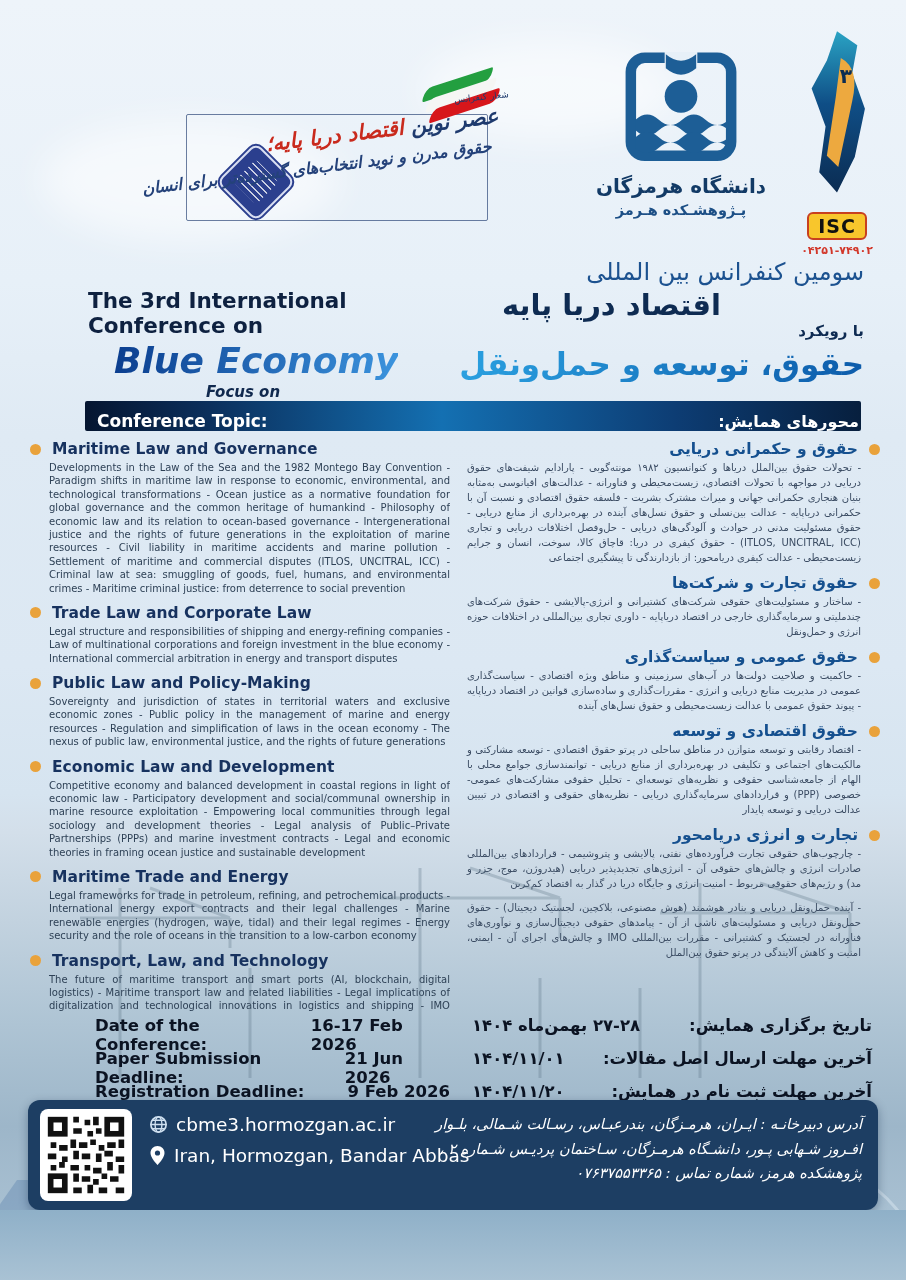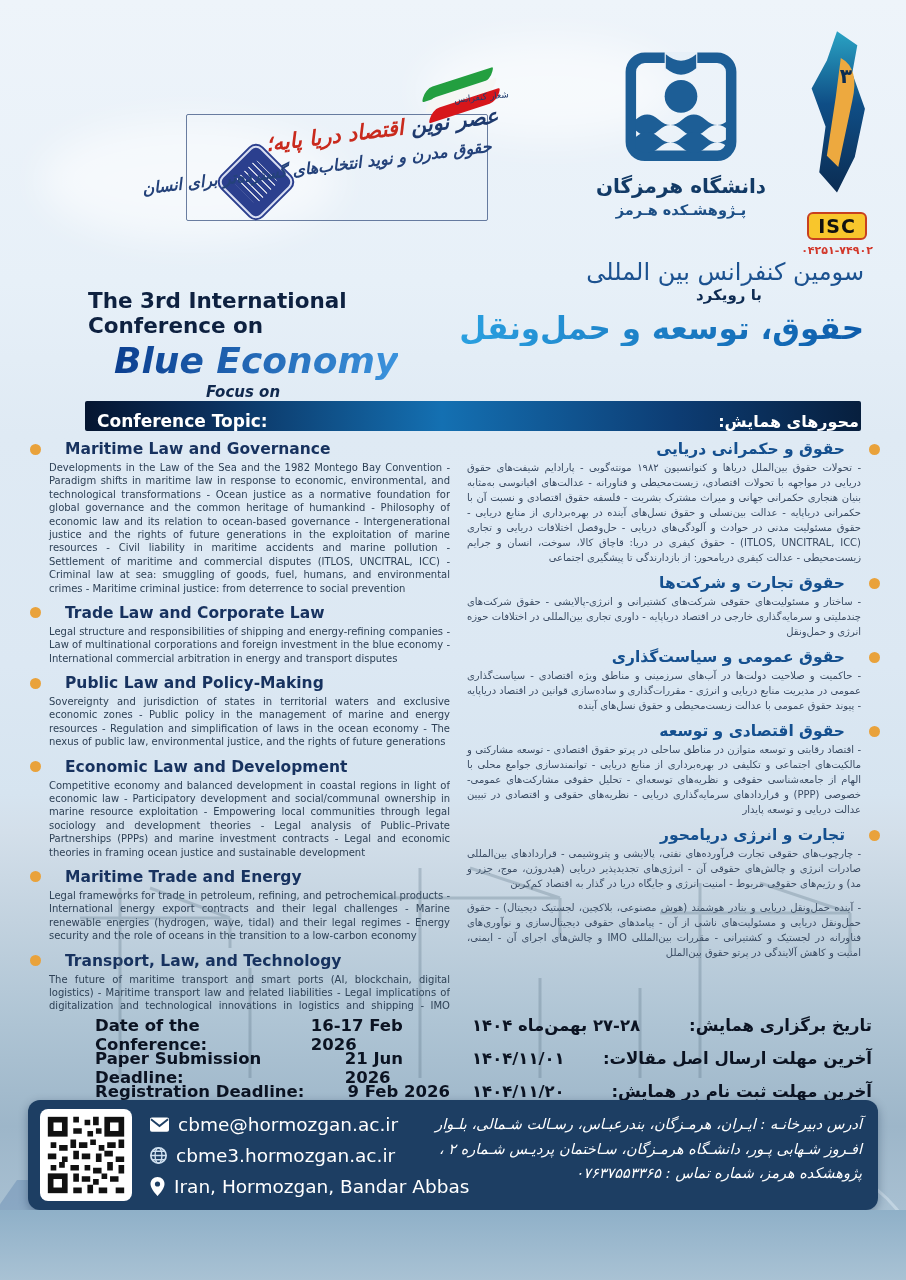--- a/index.html
+++ b/index.html
@@ -41,36 +41,36 @@
   .t-en-2{font-size:36px;font-weight:bold;font-style:italic;margin:2px 0 2px 26px;
     background:linear-gradient(90deg,#0b3e8f,#3b93dd);-webkit-background-clip:text;background-clip:text;
     -webkit-text-fill-color:transparent;color:#1565c0;width:max-content;}
   .t-en-focus{font-size:15px;font-style:italic;font-weight:bold;color:#10294e;margin-left:118px;}
   .t-en-3{font-size:20px;font-weight:bold;font-style:italic;color:#0f4c8c;margin-left:118px;
     background:linear-gradient(90deg,#0c2f63,#1e72b8);-webkit-background-clip:text;background-clip:text;
     -webkit-text-fill-color:transparent;width:max-content;}
   .title-fa{position:absolute;right:42px;top:258px;width:430px;direction:rtl;text-align:right;}
   .t-fa-1{font-size:24px;color:#1c5290;}
   .t-fa-2{font-size:29px;font-weight:bold;color:#0e2b52;padding-left:68px;text-align:left;margin-top:2px;}
-  .t-fa-appr{font-size:15px;font-weight:bold;color:#0e2b52;padding-left:160px;text-align:center;margin-top:0;}
+  .t-fa-appr{font-size:15px;font-weight:bold;color:#0e2b52;padding-left:160px;text-align:right;margin-top:0;}
   .t-fa-3{font-size:31px;font-weight:bold;margin-top:6px;
     background:linear-gradient(90deg,#2aa0e0,#0d5cab);-webkit-background-clip:text;background-clip:text;
     -webkit-text-fill-color:transparent;color:#1565c0;width:max-content;margin-left:auto;}
   
   .topics-bar{position:absolute;left:85px;top:401px;width:776px;height:30px;border-radius:2px;
     background:linear-gradient(90deg,#051530 0%,#0b2f5c 16%,#1470b2 46%,#0d3d74 76%,#071f3e 100%);
     display:flex;justify-content:space-between;align-items:flex-end;color:#fff;}
   .bar-en{font-size:17px;font-weight:bold;padding-left:12px;}
   .bar-fa{font-size:16px;font-weight:bold;padding-right:2px;direction:rtl;}
   
   .col{position:absolute;top:440px;height:572px;overflow:hidden;}
   .col-en{left:30px;width:420px;}
   .col-fa{left:458px;width:422px;direction:rtl;}
   .topic{margin-bottom:9px;}
-  .t-head{display:flex;align-items:center;gap:24px;}
+  .t-head{display:flex;align-items:center;gap:11px;}
   .bullet{width:11px;height:11px;border-radius:50%;background:#e9a23b;flex:0 0 auto;}
   .t-title-en{font-size:15.5px;font-weight:bold;color:#17325f;}
   .t-body-en{font-size:10px;line-height:1.34;color:#2e4156;text-align:justify;margin:3px 0 0 19px;}
   .t-title-fa{font-size:15.5px;font-weight:bold;color:#15508f;}
   .t-body-fa{font-size:10px;line-height:1.5;color:#3b4c63;text-align:justify;margin:2px 19px 0 9px;}
   
   .cranes{position:absolute;left:0;top:828px;width:906px;height:250px;opacity:.30;pointer-events:none;}
   .circle-faint{position:absolute;left:610px;top:1150px;width:320px;height:320px;border-radius:50%;
     border:3px solid rgba(240,248,255,.35);}
   .stripe{position:absolute;left:-60px;top:1180px;width:420px;height:220px;background:rgba(82,124,168,.35);
@@ -152,20 +152,21 @@
 
   <div class="title-en">
     <div class="t-en-1">The 3rd International Conference on</div>
     <div class="t-en-2">Blue Economy</div>
     <div class="t-en-focus">Focus on</div>
     <div class="t-en-3">Law, Development, and Transport</div>
   </div>
 
   <div class="title-fa">
     <div class="t-fa-1">سومین کنفرانس بین المللی</div>
+    <div class="t-fa-2">اقتصاد دریا پایه</div>
     <div class="t-fa-appr">با رویکرد</div>
     <div class="t-fa-3">حقوق، توسعه و حمل‌ونقل</div>
   </div>
 
   <div class="topics-bar">
     <span class="bar-en">Conference Topic:</span>
     <span class="bar-fa">محورهای همایش:</span>
   </div>
 
   <div class="col col-en">
@@ -304,27 +305,20 @@
             <rect x="21" y="1" width="7" height="7"></rect>
             <rect x="1" y="21" width="7" height="7"></rect>
           <rect x="3" y="3" width="3" height="3" fill="#fff"></rect>
             <rect x="23" y="3" width="3" height="3" fill="#fff"></rect>
             <rect x="3" y="23" width="3" height="3" fill="#fff"></rect>
           <path d="M10 1h2v2h-2zM14 2h2v2h-2zM17 1h2v3h-2zM10 5h3v2h-3zM15 6h2v2h-2zM18 5h2v2h-2zM2 10h2v2H2zM5 11h3v2H5zM9 9h2v3H9zM12 10h3v2h-3zM16 9h2v2h-2zM19 11h2v2h-2zM22 10h3v2h-3zM26 9h2v3h-2zM1 14h3v2H1zM6 15h2v2H6zM10 13h2v3h-2zM13 14h3v2h-3zM18 14h2v3h-2zM21 13h3v2h-3zM25 15h3v2h-3zM2 18h2v2H2zM5 17h2v2H5zM9 18h3v2H9zM14 18h2v2h-2zM17 19h3v2h-3zM22 17h2v3h-2zM26 18h2v3h-2zM10 21h2v3h-2zM13 22h3v2h-3zM17 23h2v2h-2zM20 21h2v2h-2zM23 22h3v2h-3zM10 26h3v2h-3zM15 25h2v3h-2zM19 26h3v2h-3zM25 26h3v2h-3z"></path>
         </g>
       </svg>
     </div>
     <div class="c-rows">
-      <div class="c-row">
-        <svg width="19" height="15" viewBox="0 0 20 15">
-            <rect width="20" height="15" rx="2" fill="#fff"></rect>
-            <path d="M1,2 L10,9 L19,2" stroke="#1d3e63" stroke-width="2" fill="none"></path>
-          </svg>
-        <span class="c-text">cbme@hormozgan.ac.ir</span>
-      </div>
       <div class="c-row">
         <svg width="17" height="17" viewBox="0 0 20 20">
             <circle cx="10" cy="10" r="9" fill="none" stroke="#cfe0f0" stroke-width="2"></circle>
             <ellipse cx="10" cy="10" rx="4" ry="9" fill="none" stroke="#cfe0f0" stroke-width="1.6"></ellipse>
             <path d="M1,10 h18 M2.5,5 h15 M2.5,15 h15" stroke="#cfe0f0" stroke-width="1.6"></path>
           </svg>
         <span class="c-text">cbme3.hormozgan.ac.ir</span>
       </div>
       <div class="c-row">
         <svg width="15" height="19" viewBox="0 0 14 19">

